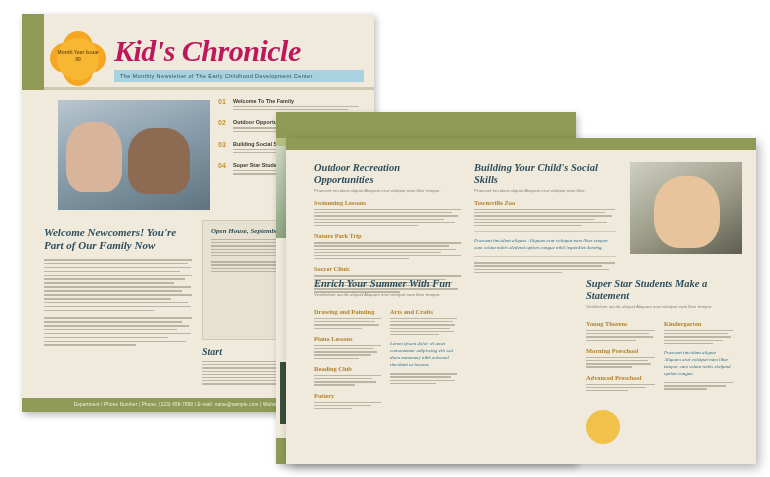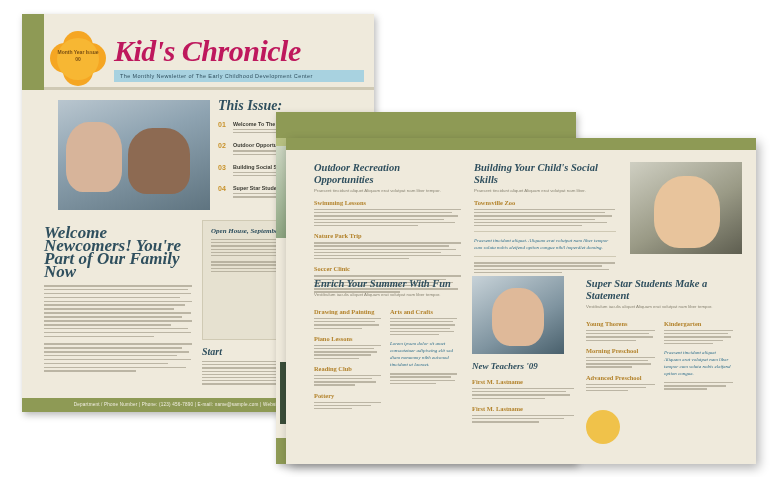--- a/index.html
+++ b/index.html
@@ -93,21 +93,21 @@
   }
   .ti-row { display:flex; margin-bottom:7px; }
   .ti-num { color:#c8922a; font-weight:bold; font-size:7px; width:15px; }
   .ti-txt { flex:1; }
   .ti-head { font-size:5.4px; font-weight:bold; color:#3a3a32; margin-bottom:2px; }
   .p1-welcome {
     position:absolute; left:22px; top:212px; width:148px;
   }
   .w-title {
     font-family:"Liberation Serif", serif; font-weight:bold; font-style:italic;
-    font-size:17px; color:#2f4f5e; line-height:13px; margin-bottom:7px;
+    font-size:11px; color:#2f4f5e; line-height:13px; margin-bottom:7px;
   }
   .sidebox {
     position:absolute; left:180px; top:206px; width:162px; height:120px;
     background:#e6e1d0; border:1px solid #d0cab4;
   }
   .sidebox h4 {
     margin:0; padding:6px 8px 4px;
     font-family:"Liberation Serif", serif; font-style:italic; font-weight:bold;
     font-size:7px; color:#2f4f5e;
   }
@@ -271,21 +271,20 @@
   </div>
 
   <div class="masthead">
     <div class="mh-title">Kid's Chronicle</div>
     <div class="mh-bar">The Monthly Newsletter of The Early Childhood Development Center</div>
   </div>
 
   <div class="photo1"></div>
 
   <div class="thisissue">
-    <div class="ti-title">This Issue:</div>
 
     <div class="ti-row">
       <div class="ti-num">01</div>
       <div class="ti-txt">
         <div class="ti-head">Welcome To The Family</div>
         <span class="lines tiny">
             <i style="width:96%"></i>
             <i style="width:88%"></i>
           </span>
       </div>
@@ -632,34 +631,15 @@
         <div class="pullquote">Praesent tincidunt aliquet Aliquam erat volutpat nam liber tempor cum soluta nobis eleifend option congue.</div>
         <span class="lines tiny">
             <i style="width:98%"></i>
             <i style="width:88%"></i>
             <i style="width:62%"></i>
           </span>
       </div>
     </div>
   </div>
 
-  <div class="p3-col" style="left:186px; top:138px; width:104px;">
-    <div class="photo-teacher"></div>
-    <div style="margin-top:84px;">
-      <div class="p3-title" style="font-size:9px">New Teachers '09</div>
-      <div class="p3-head">First M. Lastname</div>
-      <span class="lines tiny">
-          <i style="width:98%"></i>
-          <i style="width:90%"></i>
-          <i style="width:94%"></i>
-          <i style="width:70%"></i>
-        </span>
-      <div class="p3-head">First M. Lastname</div>
-      <span class="lines tiny">
-          <i style="width:98%"></i>
-          <i style="width:88%"></i>
-          <i style="width:64%"></i>
-        </span>
-    </div>
-  </div>
 
   <div class="circle-ill" style="left:300px; top:272px;"></div>
 </div>
 
 </body></html>

